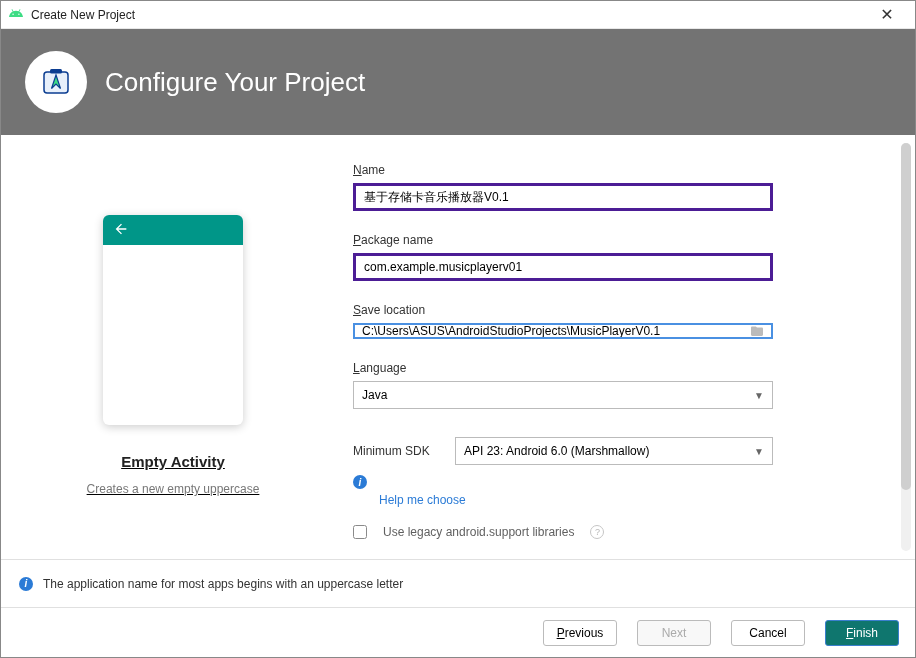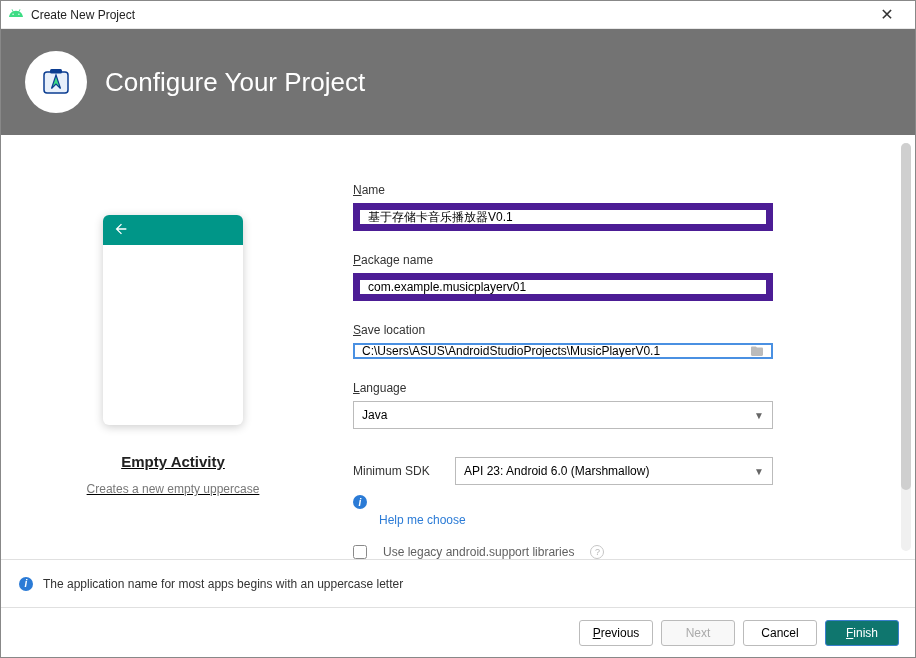--- a/index.html
+++ b/index.html
@@ -101,32 +101,31 @@
       margin-top: 12px;
       font-size: 12px;
       color: #777;
     }
     .form-col {
       flex: 1;
       display: flex;
       flex-direction: column;
       padding-right: 30px;
       max-width: 450px;
-      margin-top: 20px;
     }
     .form-label {
       font-size: 12px;
       color: #333;
       margin-bottom: 6px;
     }
     .form-label .ul { text-decoration: underline; }
     .text-input {
       width: 100%;
       height: 28px;
-      border: 7px solid #4c1d95;
+      border: 3px solid #4c1d95;
       padding: 0 8px;
       font-size: 12px;
       font-family: inherit;
       background: #fff;
     }
     .text-input.focused { border: 2px solid #4a90e2; padding: 0 7px; height: 16px; }
     .folder-btn {
       position: absolute;
       right: 8px;
       color: #aaa;
@@ -233,21 +232,21 @@
       font-size: 12px;
       color: #333;
       height: 48px;
     }
     .footer {
       border-top: 1px solid #e0e0e0;
       height: 50px;
       display: flex;
       align-items: center;
       justify-content: flex-end;
-      gap: 8px;
+      gap: 20px;
       padding: 0 16px;
     }
     .btn {
       min-width: 74px;
       height: 26px;
       border: 1px solid #bbb;
       background: #fff;
       font-size: 12px;
       border-radius: 3px;
       cursor: pointer;

